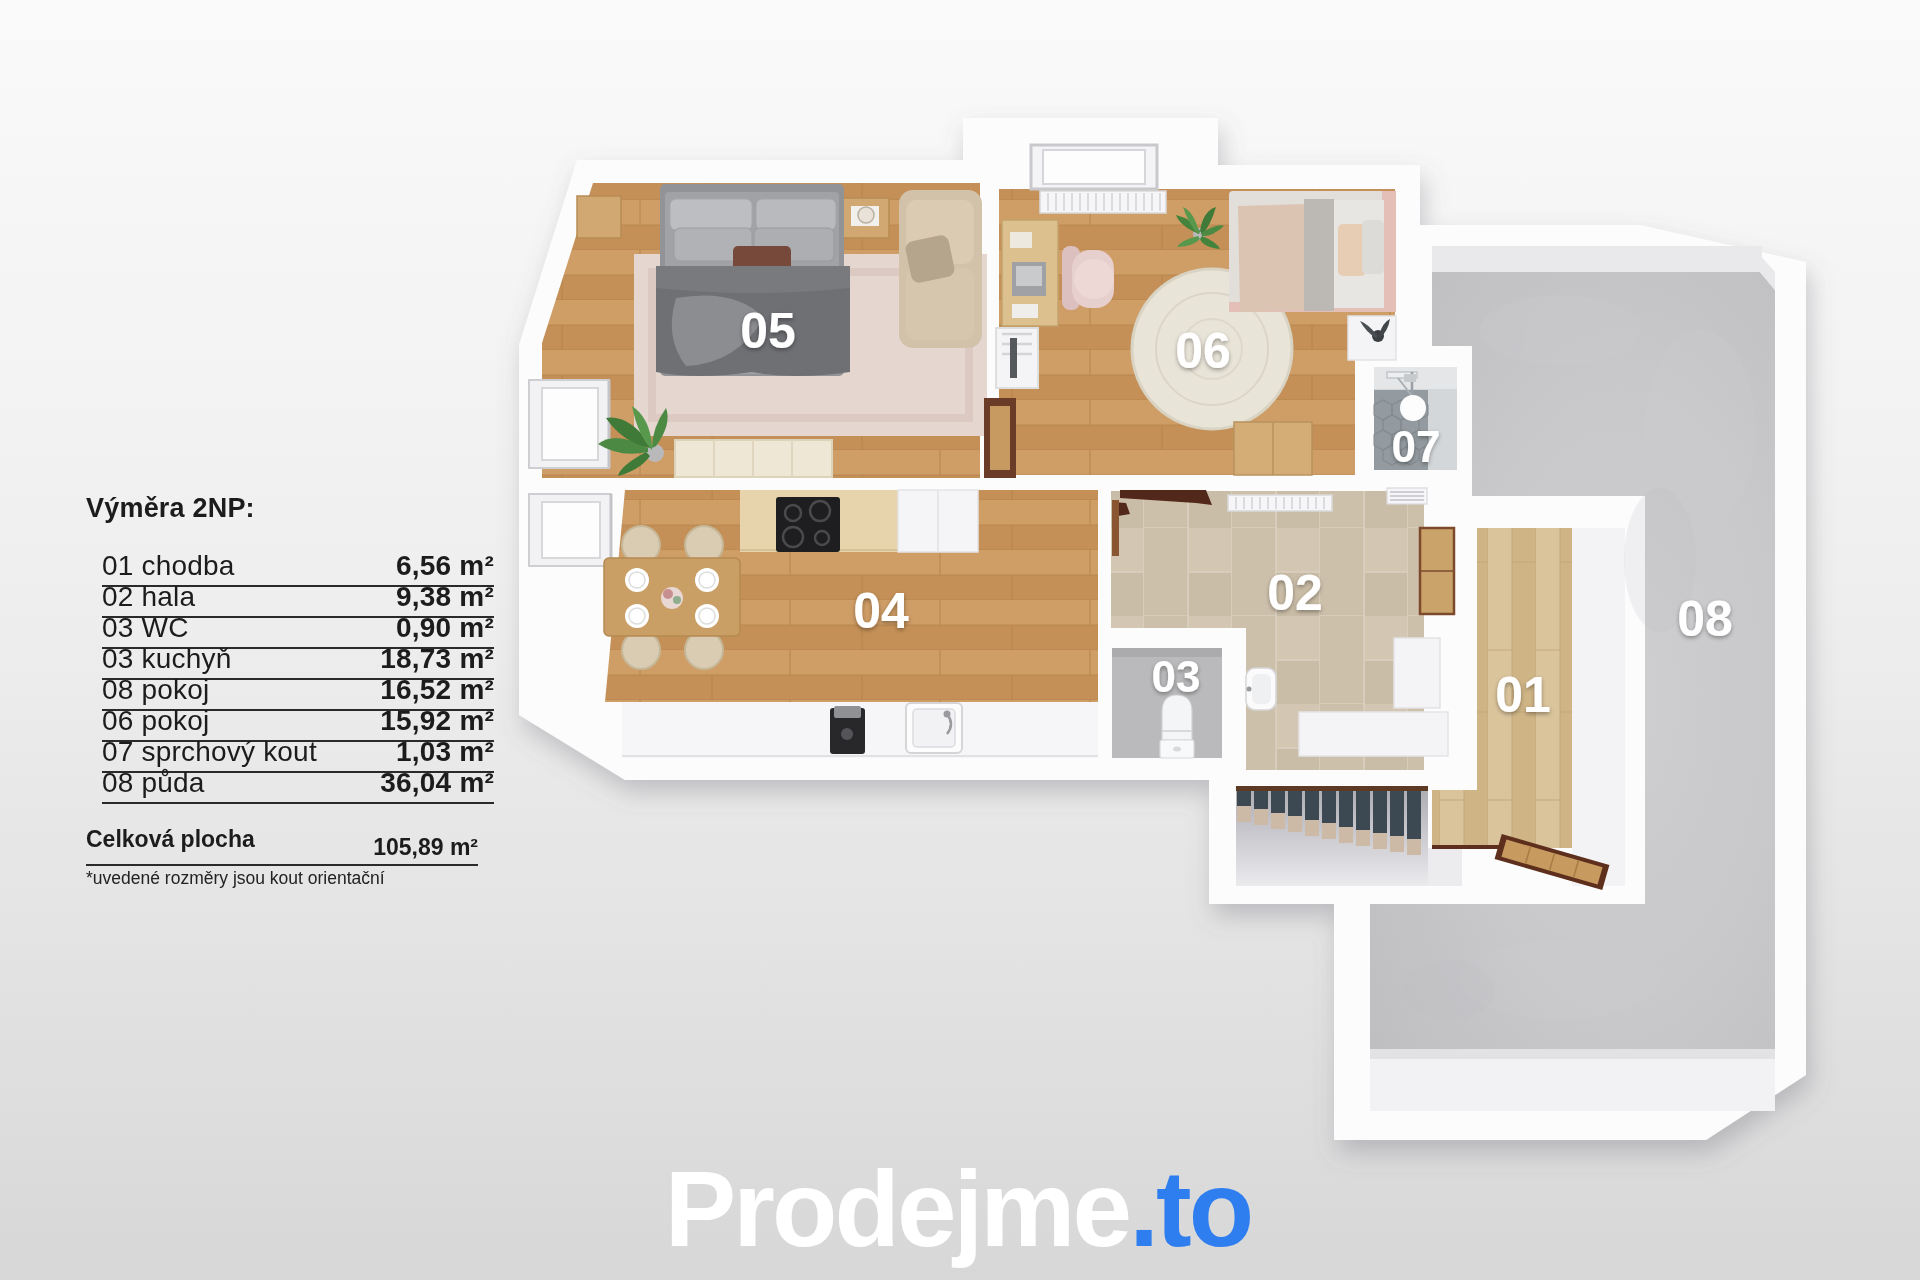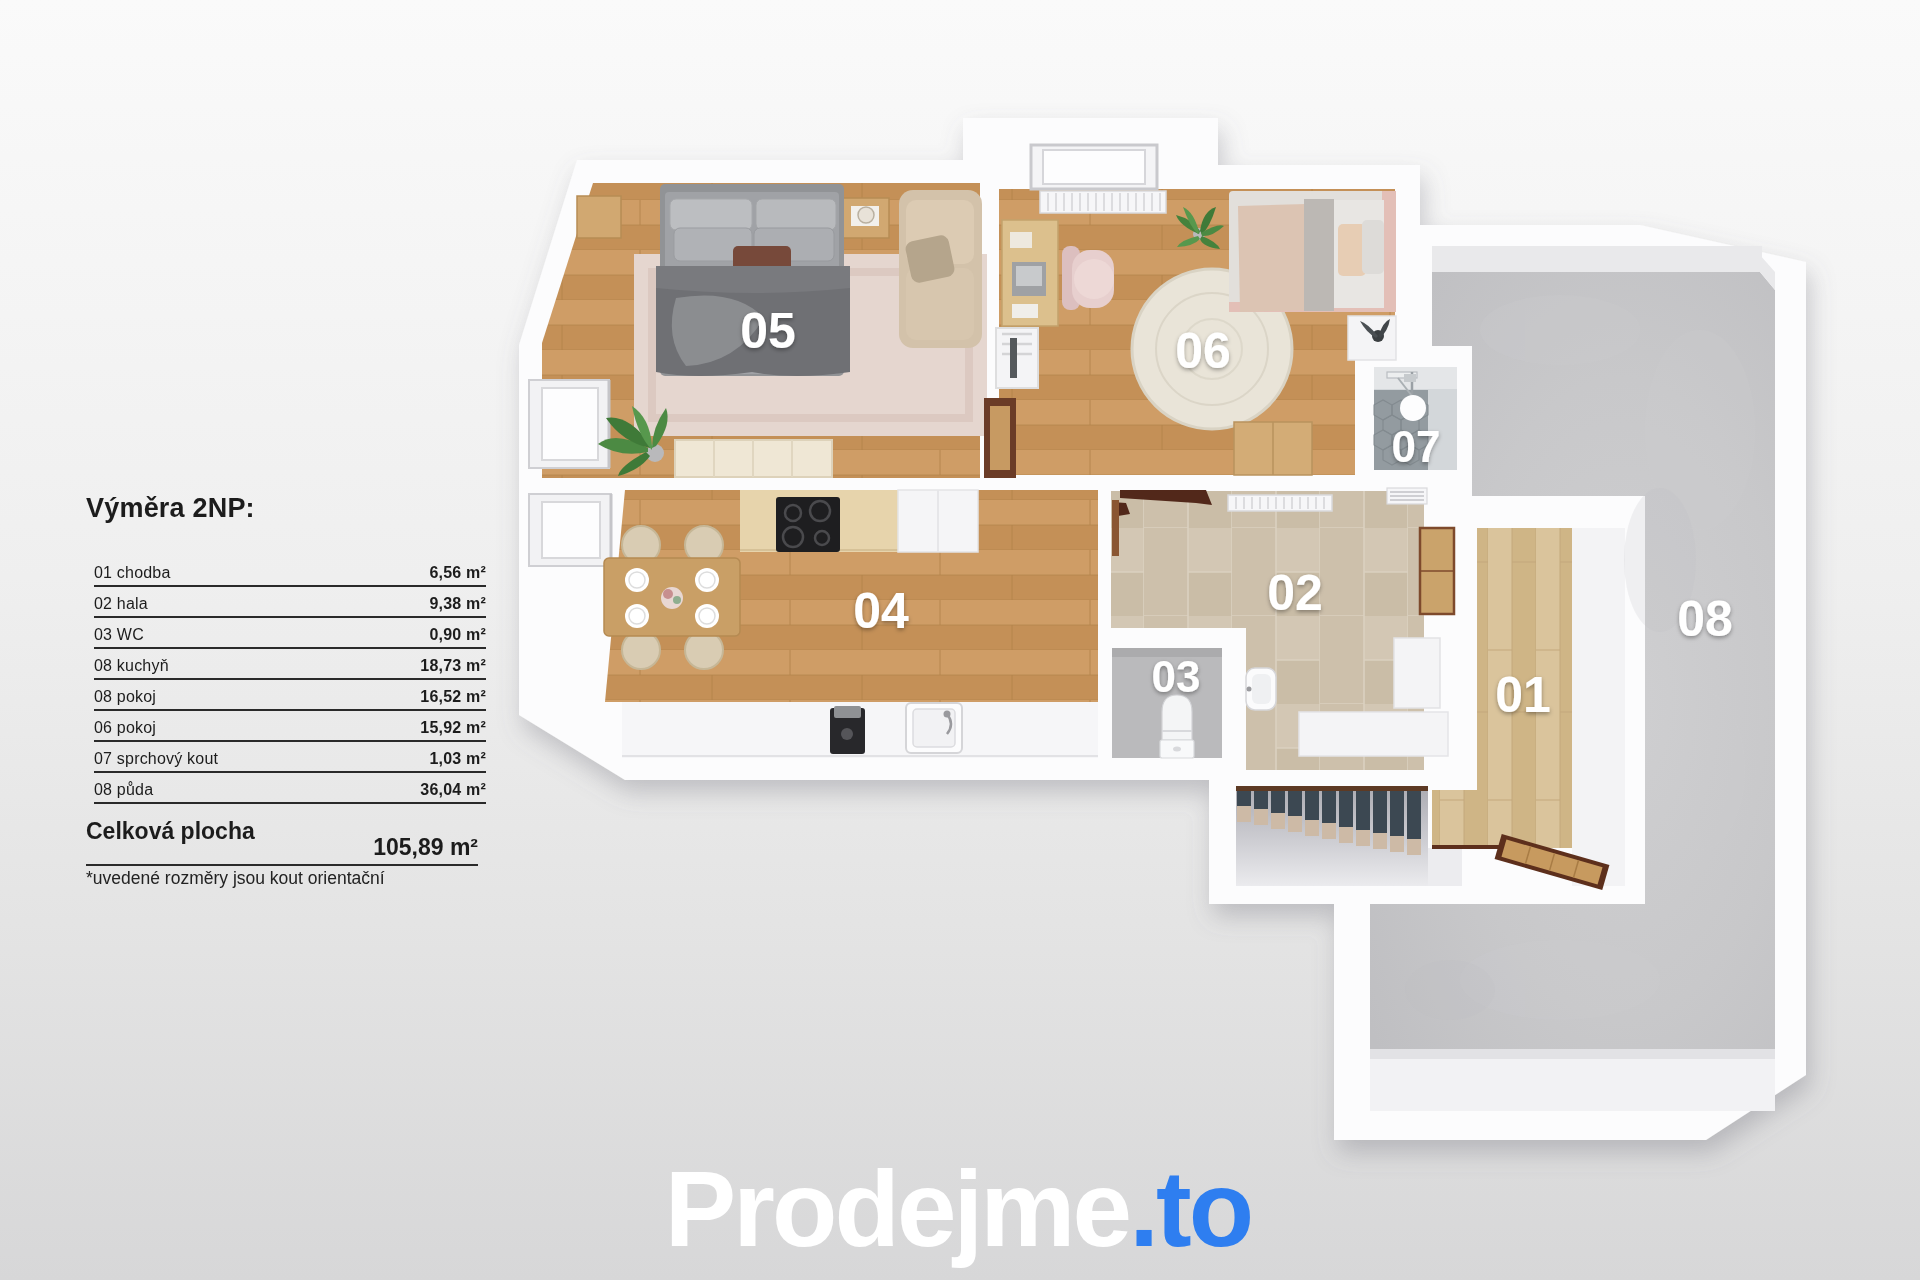--- a/index.html
+++ b/index.html
@@ -1,25 +1,25 @@
 <!DOCTYPE html>
 <html><head>
 <meta charset="utf-8">
 <style>
 html,body{margin:0;padding:0;}
 body{width:1920px;height:1280px;overflow:hidden;font-family:"Liberation Sans",sans-serif;}
 #stage{position:relative;width:1920px;height:1280px;background:linear-gradient(to bottom,#fafafa 0%,#efefef 45%,#e4e4e4 72%,#d7d7d8 100%);}
 svg{position:absolute;left:0;top:0;}
 .legend{position:absolute;left:86px;top:493px;width:392px;color:#1c1c1c;}
 .lt{font-weight:bold;font-size:27px;letter-spacing:.2px;}
-.row{position:absolute;left:8px;width:392px;height:30px;border-bottom:2px solid #2a2a2a;font-size:16px;letter-spacing:.2px;}
+.row{position:absolute;left:16px;width:392px;height:30px;border-bottom:2px solid #2a2a2a;font-size:28px;letter-spacing:.2px;}
 .row .n{position:absolute;left:0;bottom:3px;}
 .row .v{position:absolute;right:0;bottom:3px;font-weight:bold;}
 .tot{position:absolute;left:0;top:341px;width:392px;height:30px;border-bottom:2px solid #2a2a2a;font-size:23px;font-weight:bold;}
-.tot .n{position:absolute;left:0;bottom:19px;}
+.tot .n{position:absolute;left:0;bottom:11px;}
 .tot .v{position:absolute;right:0;bottom:3px;text-align:center;}
 .note{position:absolute;left:0;top:375px;font-size:17.5px;color:#222;}
 .logo{position:absolute;left:-2px;top:1156px;width:1920px;text-align:center;font-weight:bold;font-size:107px;letter-spacing:-2.9px;line-height:1;color:#ffffff;}
 .logo .to{color:#2e7ef0;}
 </style>
 </head>
 <body>
 <div id="stage">
 
 <svg width="1920" height="1280" viewBox="0 0 1920 1280">
@@ -427,21 +427,21 @@
       </div>
 <div class="row" style="top:93px">
         <span class="n">02 hala</span>
         <span class="v">9,38 m²</span>
       </div>
 <div class="row" style="top:124px">
         <span class="n">03 WC</span>
         <span class="v">0,90 m²</span>
       </div>
 <div class="row" style="top:155px">
-        <span class="n">08 kuchyň</span>
+        <span class="n">03 kuchyň</span>
         <span class="v">18,73 m²</span>
       </div>
 <div class="row" style="top:186px">
         <span class="n">08 pokoj</span>
         <span class="v">16,52 m²</span>
       </div>
 <div class="row" style="top:217px">
         <span class="n">06 pokoj</span>
         <span class="v">15,92 m²</span>
       </div>

